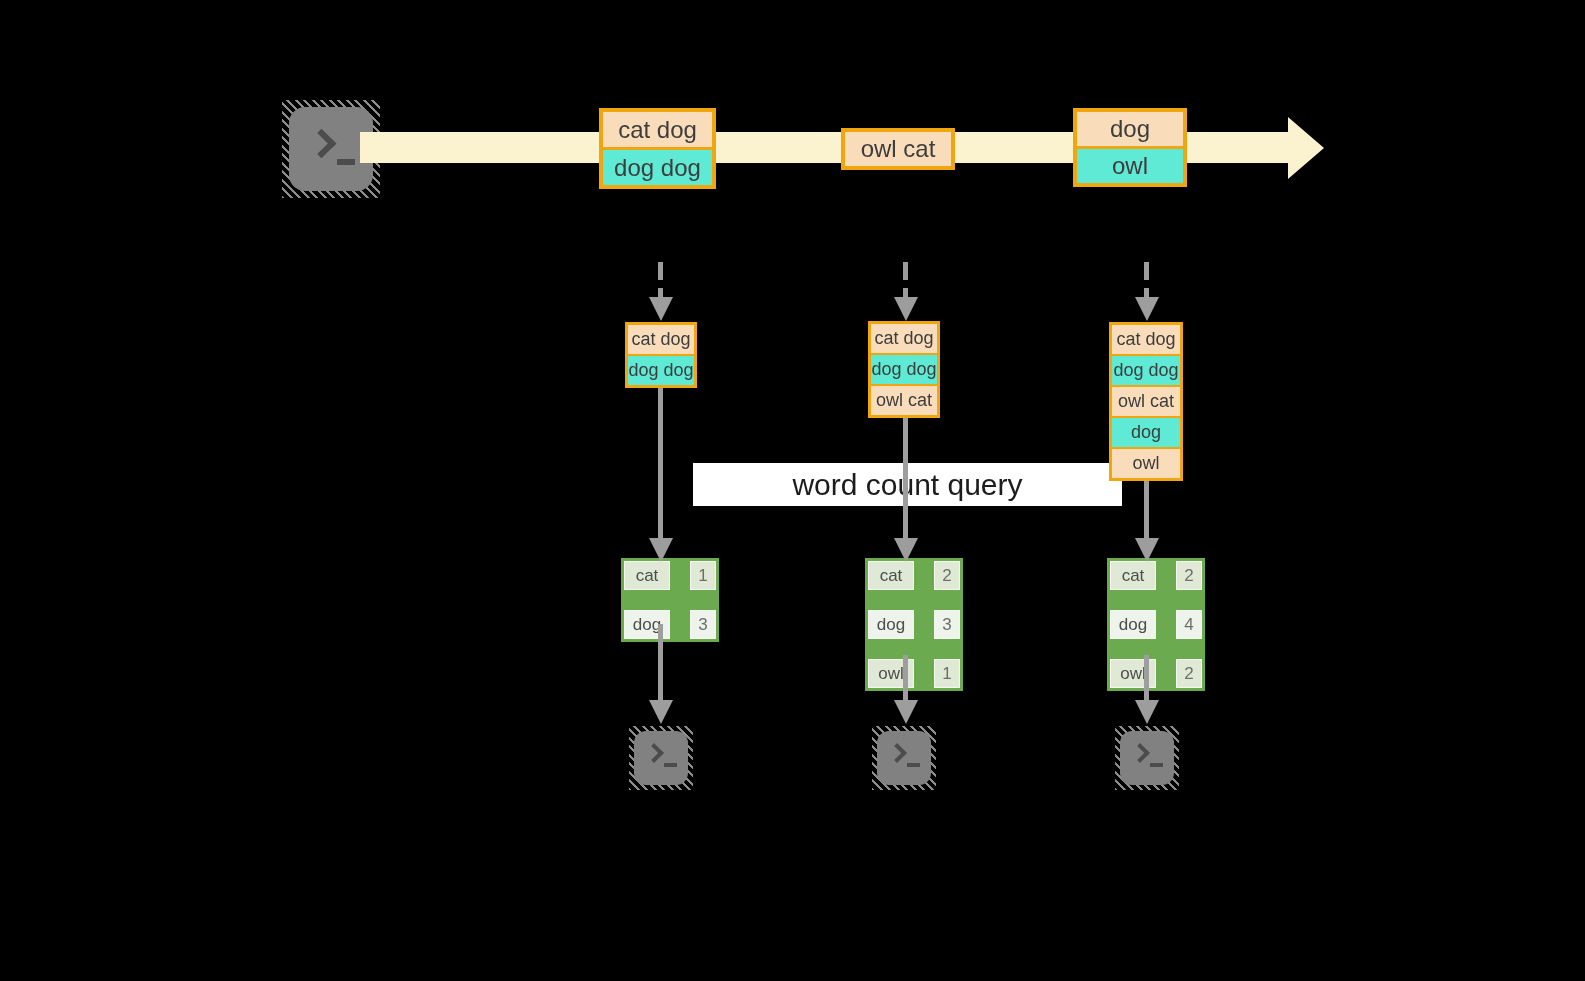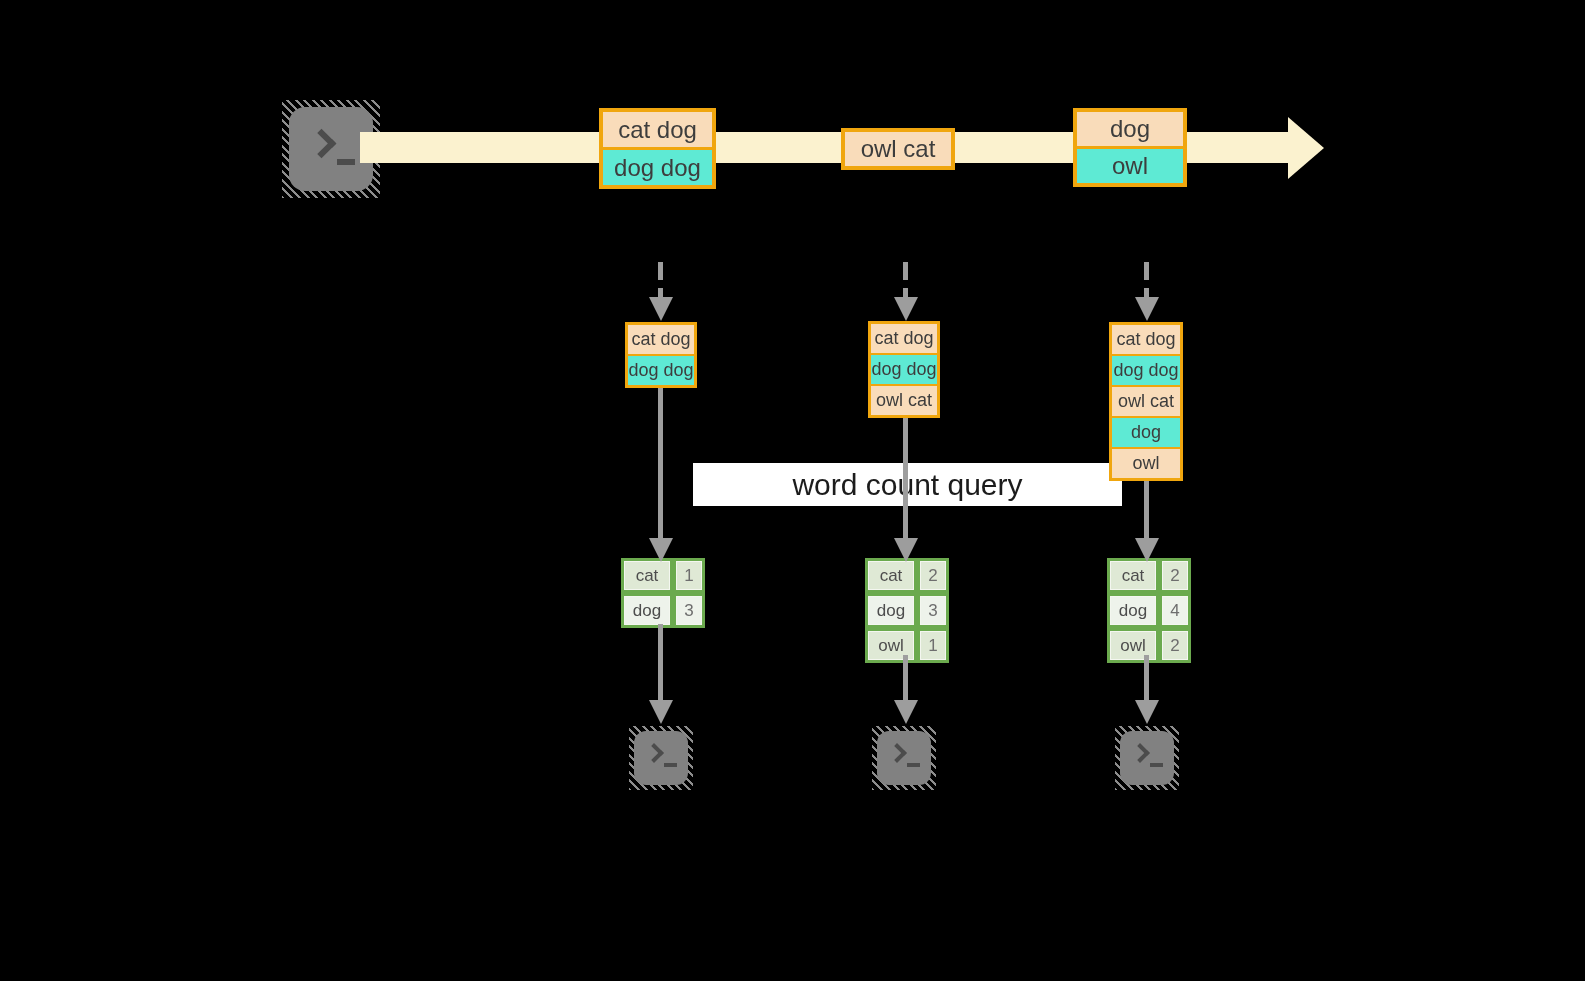--- a/index.html
+++ b/index.html
@@ -53,21 +53,21 @@
   #stack1{left:625px;top:322px;width:66px;}
   #stack2{left:868px;top:321px;width:66px;}
   #stack3{left:1109px;top:322px;width:68px;z-index:2;}
 
   
   .banner{position:absolute;left:693px;top:463px;width:429px;height:43px;background:#FFFFFF;
           display:flex;align-items:center;justify-content:center;z-index:1;
           font-size:30px;color:#1C1C1C;}
 
   
-  .wtable{position:absolute;background:#6BAA4E;display:grid;grid-template-columns:46px 26px;gap:6px;padding:3px;}
+  .wtable{position:absolute;background:#6BAA4E;display:grid;grid-template-columns:46px 26px;gap:20px;padding:3px;}
   .wtable .cell{height:29px;display:flex;align-items:center;justify-content:center;
                 box-shadow:inset 0 0 0 1px #f4f7f0;}
   .wtable .w{font-size:17px;color:#4D4D4D;}
   .wtable .n{font-size:17px;color:#6E6E6E;}
   .g-dark{background:#DFE9D5;}
   .g-light{background:#EEF3EB;}
   #table1{left:621px;top:558px;}
   #table2{left:865px;top:558px;}
   #table3{left:1107px;top:558px;}
 </style>

